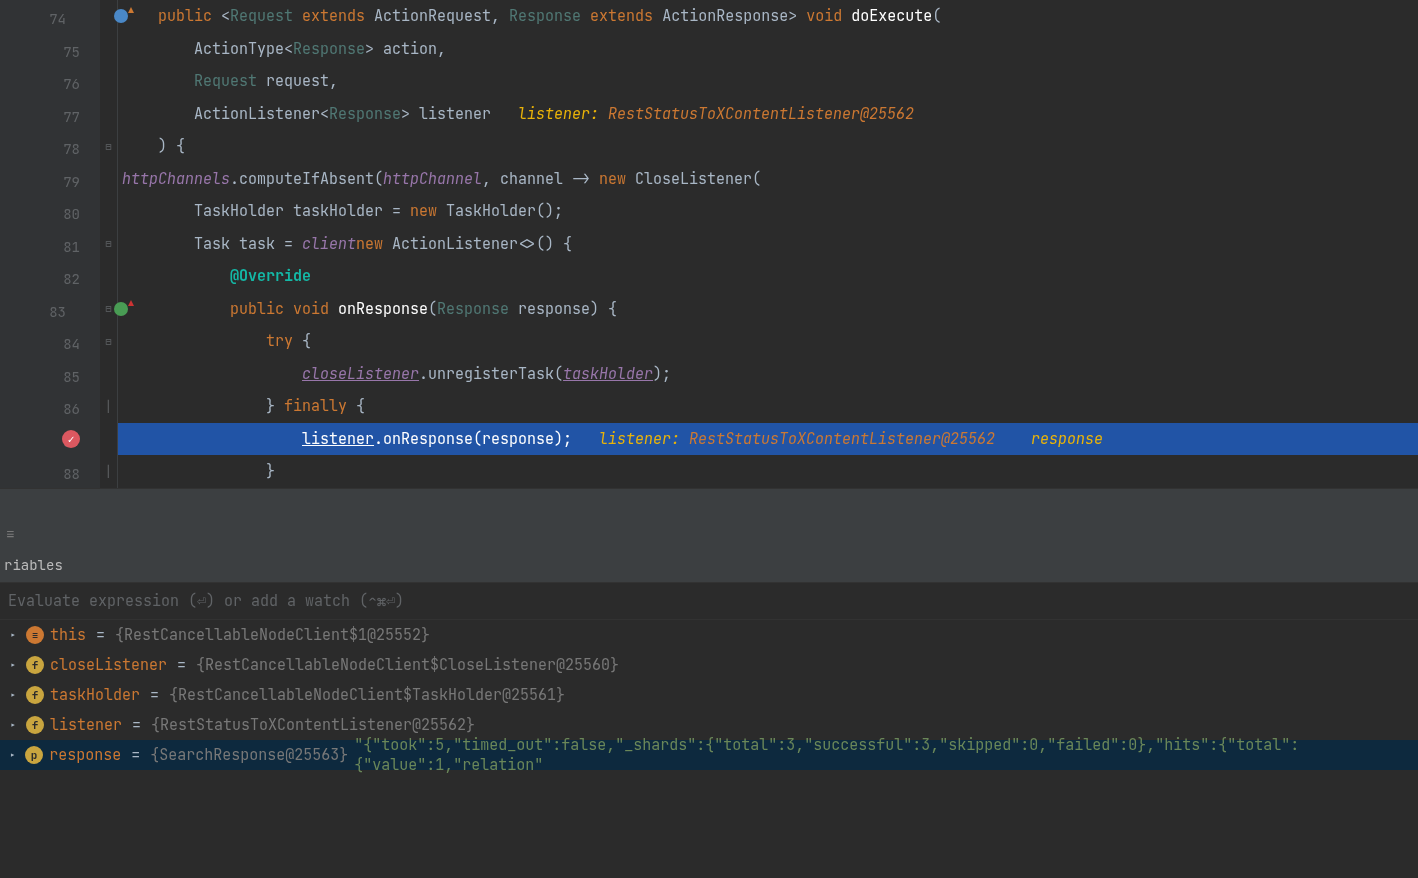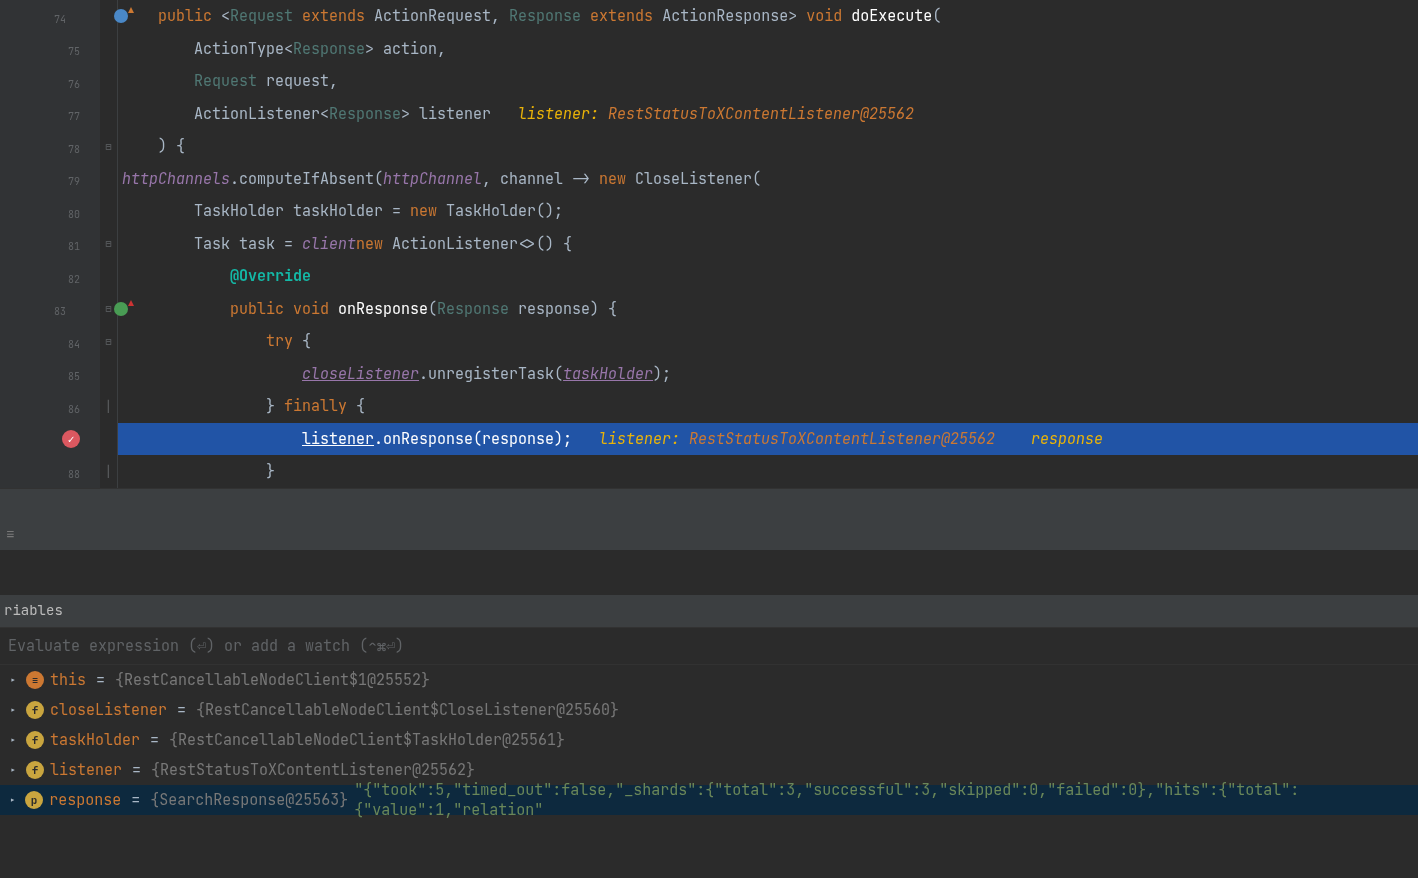--- a/index.html
+++ b/index.html
@@ -27,21 +27,21 @@
   .gutter-row {
     height: 32.5px;
     display: flex;
     align-items: center;
     justify-content: flex-end;
     padding-right: 8px;
     position: relative;
   }
   .line-num {
     color: #606366;
-    font-size: 10px;
+    font-size: 14px;
     margin-right: 12px;
     margin-top: 6px;
   }
   .gutter-icon {
     position: absolute;
     left: 36px;
     width: 16px;
     height: 16px;
   }
   .override-icon {
@@ -130,21 +130,20 @@
     background: #2b2b2b;
     display: flex;
     flex-direction: column;
   }
   .var-tab {
     background:#3c3f41;
     color:#bbbbbb;
     padding: 6px 10px 8px 4px;
     font-size: 14px;
     border-bottom: 1px solid #323232;
-    margin-top: 45px;
   }
   .eval-row {
     padding: 8px 8px;
     color: #606366;
     font-size: 15px;
     background: #2b2b2b;
     border-bottom: 1px solid #323232;
   }
   .var-list {
     flex:1;

